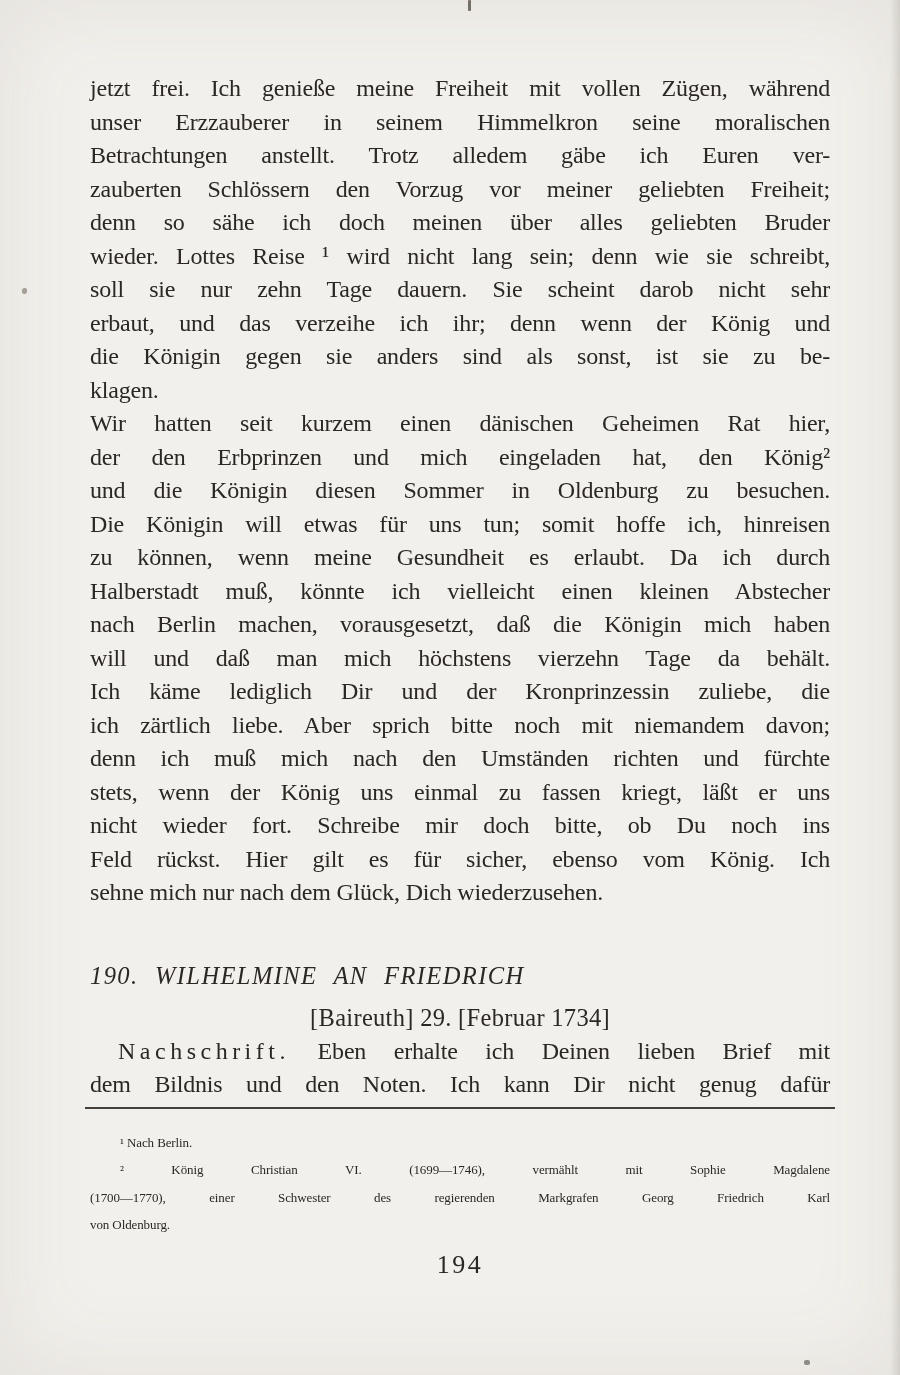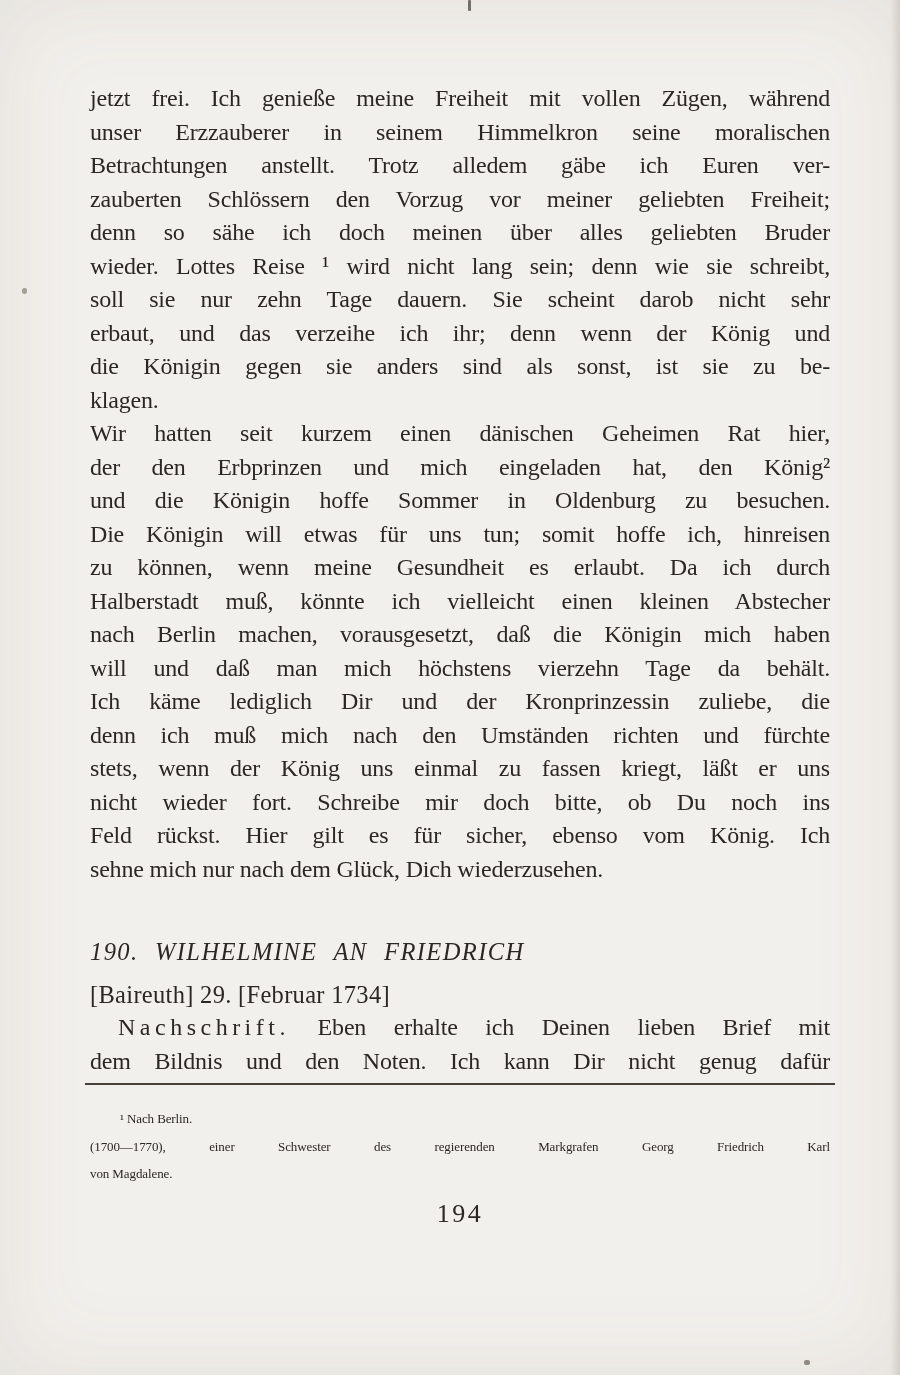--- a/index.html
+++ b/index.html
@@ -28,42 +28,42 @@
   .edge-shade {
     position: absolute;
     right: 0; top: 0; bottom: 0;
     width: 10px;
     background: linear-gradient(90deg, rgba(0,0,0,0), rgba(95,90,80,0.16));
     pointer-events: none;
   }
   .textblock {
     position: absolute;
     left: 90px;
-    top: 82px;
+    top: 72px;
     width: 740px;
     font-size: 24px;
     line-height: 33.5px;
     letter-spacing: -0.2px;
   }
   .line {
     text-align: justify;
     text-align-last: justify;
   }
   .line.last { text-align-last: left; }
   .line.indent { text-indent: 28px; }
   .heading {
     margin-top: 49px;
     font-style: italic;
     font-size: 24.5px;
     letter-spacing: 1.4px;
     word-spacing: 9px;
   }
   .dateline {
     margin-top: 9px;
-    text-align: left;
+    text-align: center;
     font-size: 24.5px;
     letter-spacing: 0.3px;
   }
   .ps { margin-top: 0; }
   .spaced { letter-spacing: 4.5px; }
   .footnote-rule {
     margin-top: 5px;
     margin-left: -5px;
     width: 750px;
     border: none;
@@ -106,47 +106,49 @@
         <div class="line">Betrachtungen anstellt. Trotz alledem gäbe ich Euren ver-</div>
         <div class="line">zauberten Schlössern den Vorzug vor meiner geliebten Freiheit;</div>
         <div class="line">denn so sähe ich doch meinen über alles geliebten Bruder</div>
         <div class="line">wieder. Lottes Reise ¹ wird nicht lang sein; denn wie sie schreibt,</div>
         <div class="line">soll sie nur zehn Tage dauern. Sie scheint darob nicht sehr</div>
         <div class="line">erbaut, und das verzeihe ich ihr; denn wenn der König und</div>
         <div class="line">die Königin gegen sie anders sind als sonst, ist sie zu be-</div>
         <div class="line last">klagen.</div>
         <div class="line">Wir hatten seit kurzem einen dänischen Geheimen Rat hier,</div>
         <div class="line">der den Erbprinzen und mich eingeladen hat, den König²</div>
-        <div class="line">und die Königin hoffe Sommer in Oldenburg zu besuchen.</div>
+        <div class="line">und die Königin diesen Sommer in Oldenburg zu besuchen.</div>
         <div class="line">Die Königin will etwas für uns tun; somit hoffe ich, hinreisen</div>
         <div class="line">zu können, wenn meine Gesundheit es erlaubt. Da ich durch</div>
         <div class="line">Halberstadt muß, könnte ich vielleicht einen kleinen Abstecher</div>
         <div class="line">nach Berlin machen, vorausgesetzt, daß die Königin mich haben</div>
         <div class="line">will und daß man mich höchstens vierzehn Tage da behält.</div>
         <div class="line">Ich käme lediglich Dir und der Kronprinzessin zuliebe, die</div>
+        <div class="line">ich zärtlich liebe. Aber sprich bitte noch mit niemandem davon;</div>
         <div class="line">denn ich muß mich nach den Umständen richten und fürchte</div>
         <div class="line">stets, wenn der König uns einmal zu fassen kriegt, läßt er uns</div>
         <div class="line">nicht wieder fort. Schreibe mir doch bitte, ob Du noch ins</div>
         <div class="line">Feld rückst. Hier gilt es für sicher, ebenso vom König. Ich</div>
         <div class="line last">sehne mich nur nach dem Glück, Dich wiederzusehen.</div>
       </div>
 
     <div class="heading">190. WILHELMINE AN FRIEDRICH</div>
 
     <div class="dateline">[Baireuth] 29. [Februar 1734]</div>
 
     <div class="ps">
       <div class="line indent"><span class="spaced">Nachschrift.</span><span> Eben erhalte ich Deinen lieben Brief mit</span></div>
       <div class="line">dem Bildnis und den Noten. Ich kann Dir nicht genug dafür</div>
     </div>
 
     <hr class="footnote-rule">
 
     <div class="footnotes" id="footnotes">
         <div class="line last indent">¹ Nach Berlin.</div>
+        <div class="line indent">² König Christian VI. (1699—1746), vermählt mit Sophie Magdalene</div>
         <div class="line">(1700—1770), einer Schwester des regierenden Markgrafen Georg Friedrich Karl</div>
-        <div class="line last">von Magdalene.</div>
+        <div class="line last">von Oldenburg.</div>
       </div>
 
     <div class="pagenum">194</div>
 
   </div>
 </div>
 
 </body></html>

